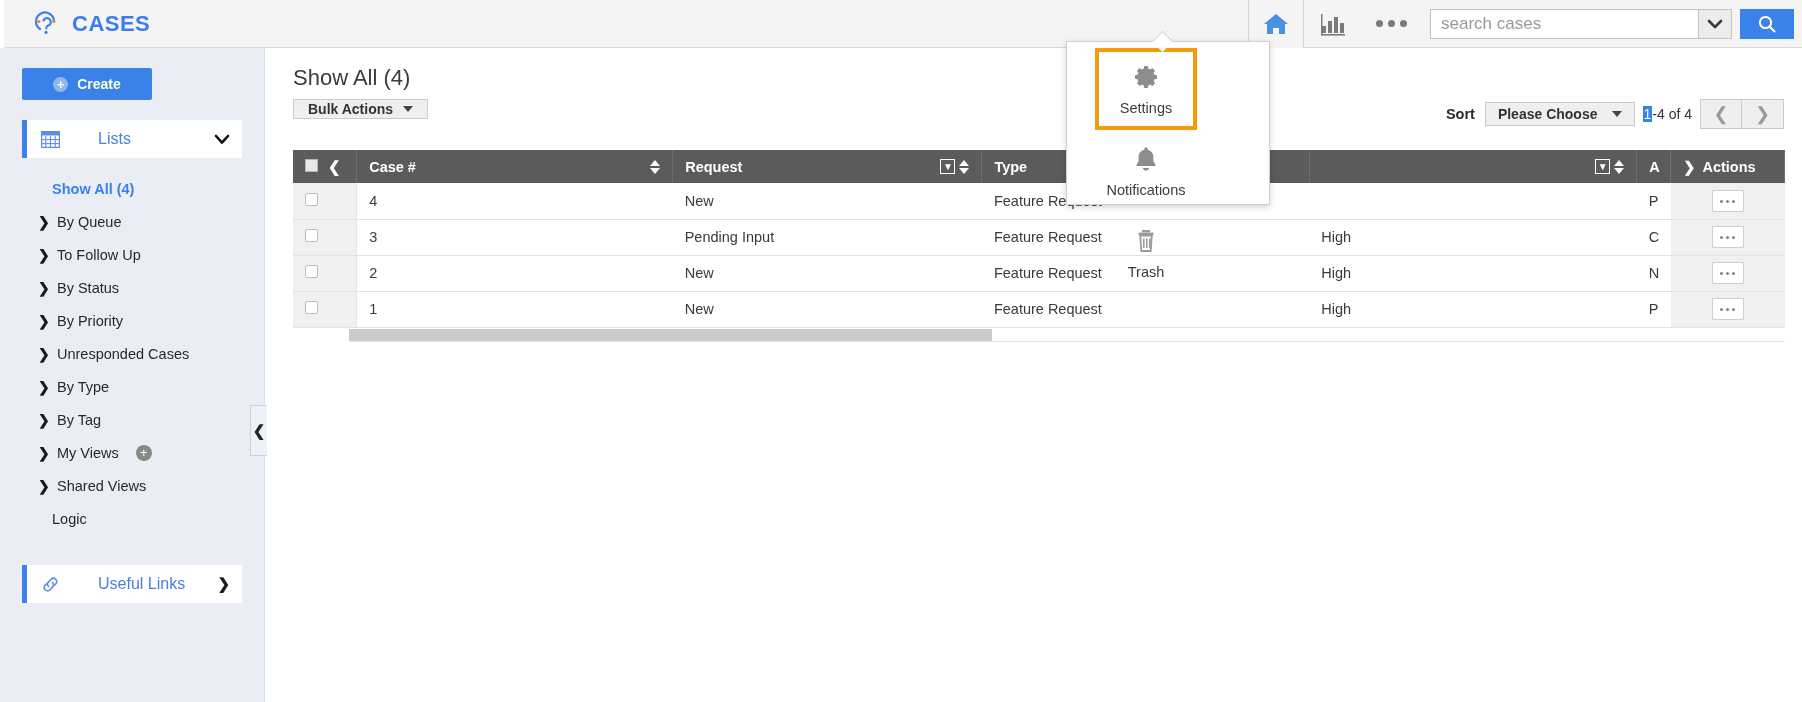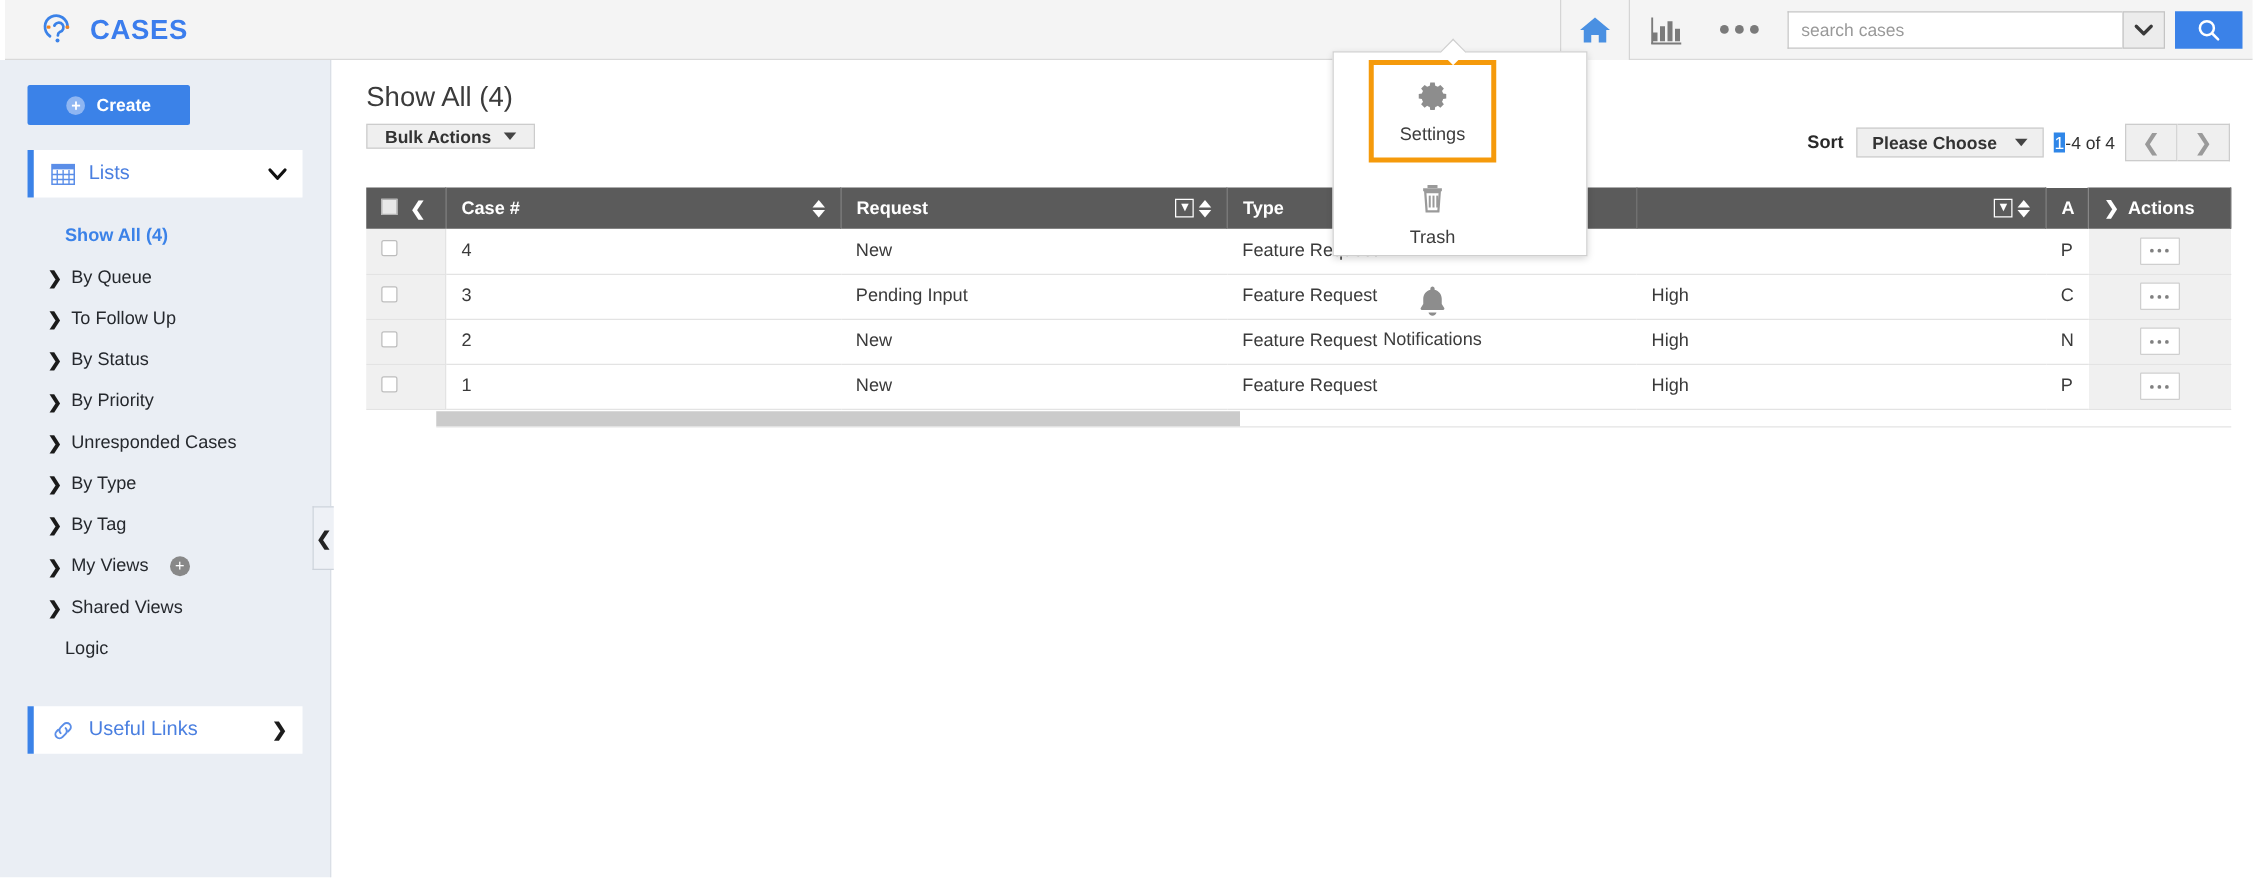--- a/index.html
+++ b/index.html
@@ -33,21 +33,21 @@
   .tb-chart { width: 58px; }
   .tb-dots { width: 58px; }
   .dots-glyph { display:flex; gap:5px; }
   .dots-glyph i { width:7px; height:7px; border-radius:50%; background:#7a7a7a; display:block; }
 
   .search-wrap {
     display: flex; align-items: center; margin-left: 10px; margin-right: 12px;
   }
   .search-box {
     width: 268px; height: 30px; border: 1px solid #c4c4c4; border-right: none;
-    background: #fff; padding: 0 10px; font-size: 14px; color: #555;
+    background: #fff; padding: 0 10px; font-size: 17px; color: #555;
     font-family: "Liberation Sans", sans-serif; outline: none;
   }
   .search-box::placeholder { color: #999; }
   .search-drop {
     width: 34px; height: 30px; border: 1px solid #c4c4c4; background: #ececec;
     display: flex; align-items: center; justify-content: center; cursor: pointer;
   }
   .search-go {
     width: 54px; height: 30px; background: #3b82e8; margin-left: 8px;
     display: flex; align-items: center; justify-content: center; cursor: pointer;
@@ -88,21 +88,21 @@
   }
   .plus-ico { width:15px; height:15px; border-radius:50%; background:#8fb6f2;
     display:flex; align-items:center; justify-content:center; color:#fff; font-size:13px; line-height:1; }
 
   .panel-head {
     margin: 20px 22px 0 22px; height: 38px; background: #fff;
     border-left: 5px solid #3b82e8;
     display: flex; align-items: center; padding: 0 12px 0 14px; cursor: pointer;
   }
   .panel-head .ph-ico { margin-right: 11px; display:flex; }
-  .panel-head .ph-text { font-size: 16px; color: #4a7fe0; flex: 1; }
+  .panel-head .ph-text { font-size: 16px; color: #4a7fe0; flex: 1; margin-left: 27px; }
   .chev { color: #1c1c1c; font-size: 15px; font-weight: bold; }
 
   .nav-list { margin: 0; padding: 14px 0 0 0; }
   .nav-row {
     display: flex; align-items: center; height: 33px; padding-left: 38px;
     font-size: 14.5px; color: #25282d; cursor: pointer; gap: 9px;
   }
   .nav-row .arr { color: #1a1a1a; font-size: 14px; font-weight: bold; width: 10px; }
   .nav-row.active-link { color: #3b82e8; font-weight: bold; padding-left: 52px; }
   .nav-row.plain { padding-left: 52px; }
@@ -280,39 +280,39 @@
             <path fill="#8d8d8d" d="M14 9.2a4.8 4.8 0 1 0 0 9.6 4.8 4.8 0 0 0 0-9.6zm0 7.2a2.4 2.4 0 1 1 0-4.8 2.4 2.4 0 0 1 0 4.8z"></path>
             <path fill="#8d8d8d" d="M25 12.2l-2.5-.4a9 9 0 0 0-.9-2.1l1.5-2-2.8-2.8-2 1.5a9 9 0 0 0-2.1-.9L15.8 3h-3.6l-.4 2.5a9 9 0 0 0-2.1.9l-2-1.5L4.9 7.7l1.5 2a9 9 0 0 0-.9 2.1L3 12.2v3.6l2.5.4c.2.8.5 1.5.9 2.1l-1.5 2 2.8 2.8 2-1.5c.6.4 1.3.7 2.1.9l.4 2.5h3.6l.4-2.5c.8-.2 1.5-.5 2.1-.9l2 1.5 2.8-2.8-1.5-2c.4-.6.7-1.3.9-2.1l2.5-.4z"></path>
           </svg>
         </span>
         <span class="menu-label">Settings</span>
       </div>
 
       <div class="menu-item">
         <span class="menu-ico">
           <svg width="26" height="28" viewBox="0 0 26 28">
+            <path fill="#8d8d8d" d="M13 2.2c-.9 0-1.7.8-1.7 1.7v.8C7.9 5.5 5.6 8.4 5.6 12v4.2L3.6 19.4c-.4.7.1 1.6.9 1.6h17c.8 0 1.3-.9.9-1.6l-2-3.2V12c0-3.6-2.3-6.5-5.7-7.3v-.8c0-.9-.8-1.7-1.7-1.7z"></path>
+            <path fill="#8d8d8d" d="M13 25.6c1.6 0 2.9-1.1 3.2-2.6h-6.4c.3 1.5 1.6 2.6 3.2 2.6z"></path>
+          </svg>
+        </span>
+        <span class="menu-label">Notifications</span>
+      </div>
+
+      <div class="menu-item">
+        <span class="menu-ico">
+          <svg width="26" height="28" viewBox="0 0 26 28">
             <rect x="9" y="3" width="8" height="2.4" fill="#9a9a9a"></rect>
             <rect x="5.5" y="5.6" width="15" height="2.4" fill="#9a9a9a"></rect>
             <path d="M7.2 8.6 h11.6 l-1.1 15.4 h-9.4 z" fill="none" stroke="#9a9a9a" stroke-width="1.8"></path>
             <rect x="10" y="11.5" width="1.6" height="9.5" fill="#9a9a9a"></rect>
             <rect x="13" y="11.5" width="1.6" height="9.5" fill="#9a9a9a"></rect>
             <rect x="16" y="11.5" width="1.6" height="9.5" fill="#9a9a9a"></rect>
           </svg>
         </span>
         <span class="menu-label">Trash</span>
-      </div>
-
-      <div class="menu-item">
-        <span class="menu-ico">
-          <svg width="26" height="28" viewBox="0 0 26 28">
-            <path fill="#8d8d8d" d="M13 2.2c-.9 0-1.7.8-1.7 1.7v.8C7.9 5.5 5.6 8.4 5.6 12v4.2L3.6 19.4c-.4.7.1 1.6.9 1.6h17c.8 0 1.3-.9.9-1.6l-2-3.2V12c0-3.6-2.3-6.5-5.7-7.3v-.8c0-.9-.8-1.7-1.7-1.7z"></path>
-            <path fill="#8d8d8d" d="M13 25.6c1.6 0 2.9-1.1 3.2-2.6h-6.4c.3 1.5 1.6 2.6 3.2 2.6z"></path>
-          </svg>
-        </span>
-        <span class="menu-label">Notifications</span>
       </div>
 
     </div>
   </div>
 
   <div class="sidebar">
 
     <button class="create-btn">
       <span class="plus-ico">+</span>
       <span>Create</span>

